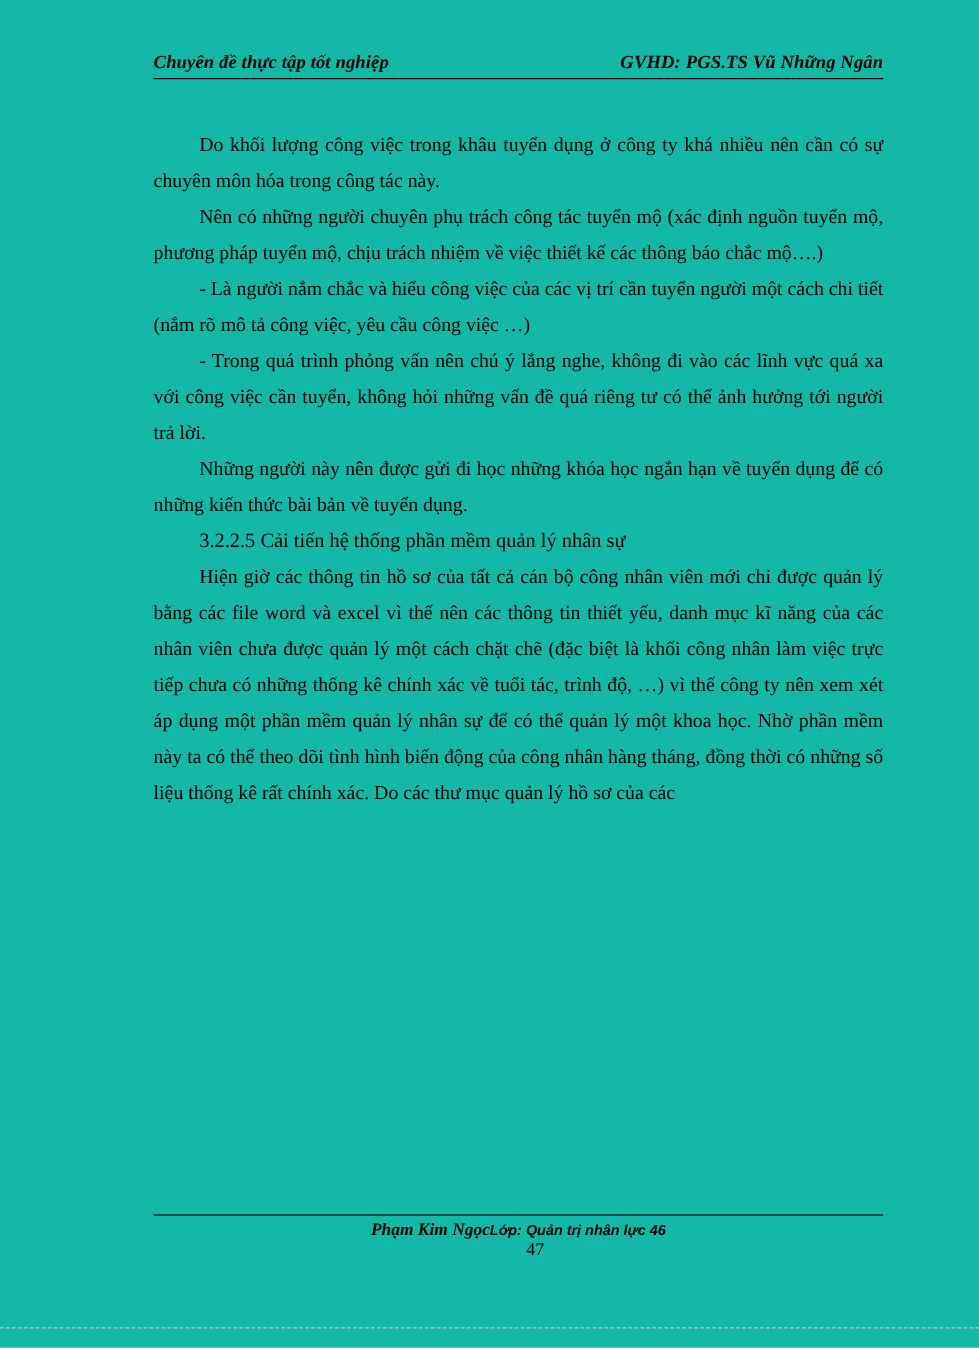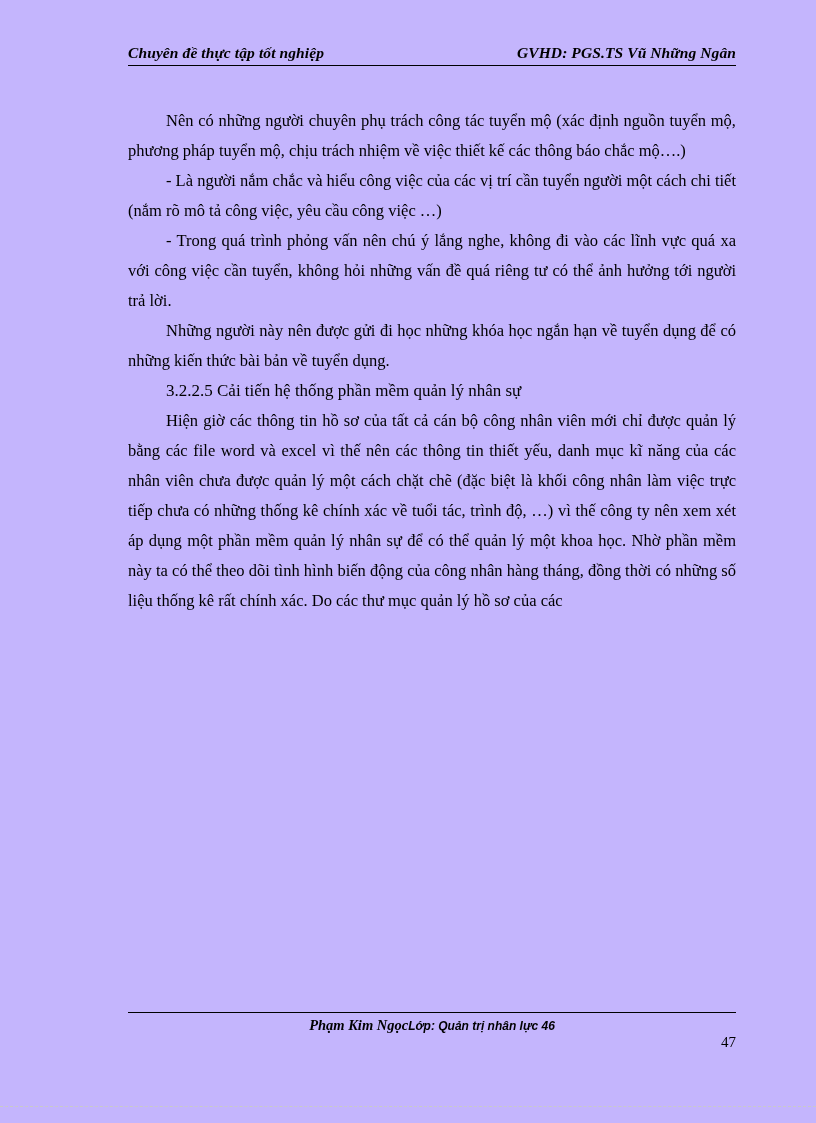--- a/index.html
+++ b/index.html
@@ -13,21 +13,21 @@
     font-family: "Liberation Serif", serif;
     color: #000000;
     position: relative;
     overflow: hidden;
   }
   .page {
     position: absolute;
     left: 0; top: 0;
     width: 816px;
     height: 1123px;
-    background: #c4b5fd;
+    background: #14b8a6;
   }
   .content {
     position: absolute;
     left: 128px;
     top: 44px;
     width: 608px;
   }
   
   .header {
     display: flex;
@@ -86,24 +86,24 @@
     align-items: baseline;
     font-weight: bold;
     font-style: italic;
     font-size: 14.5px;
     padding-top: 4px;
   }
   .footer-left { white-space: nowrap; font-family: "Liberation Serif", serif; }
   .footer-right { white-space: nowrap; font-family: "Liberation Sans", sans-serif; font-size: 12px; }
   .page-number {
     position: absolute;
-    left: 0;
+    left: 14px;
     top: 22px;
     width: 608px;
-    text-align: right;
+    text-align: center;
     font-style: normal;
     font-weight: normal;
     font-size: 15px;
     font-family: "Liberation Serif", serif;
   }
   .bottom-dashes {
     position: absolute;
     left: 0;
     top: 1105px;
     width: 816px;
@@ -118,20 +118,21 @@
 
   <div class="content">
 
     <div class="header">
       <span class="header-left">Chuyên đề thực tập tốt nghiệp</span>
       <span class="header-right">GVHD: PGS.TS Vũ Những Ngân</span>
     </div>
     <div class="header-rule"></div>
 
     <div class="body-text">
+      <p>Do khối lượng công việc trong khâu tuyển dụng ở công ty khá nhiều nên cần có sự chuyên môn hóa trong công tác này.</p>
       <p>Nên có những người chuyên phụ trách công tác tuyển mộ (xác định nguồn tuyển mộ, phương pháp tuyển mộ, chịu trách nhiệm về việc thiết kế các thông báo chắc mộ….)</p>
       <p class="dash">- Là người nắm chắc và hiểu công việc của các vị trí cần tuyển người một cách chi tiết (nắm rõ mô tả công việc, yêu cầu công việc …)</p>
       <p class="dash">- Trong quá trình phỏng vấn nên chú ý lắng nghe, không đi vào các lĩnh vực quá xa với công việc cần tuyển, không hỏi những vấn đề quá riêng tư có thể ảnh hưởng tới người trả lời.</p>
       <p>Những người này nên được gửi đi học những khóa học ngắn hạn về tuyển dụng để có những kiến thức bài bản về tuyển dụng.</p>
       <p class="heading-sub">3.2.2.5 Cải tiến hệ thống phần mềm quản lý nhân sự</p>
       <p>Hiện giờ các thông tin hồ sơ của tất cả cán bộ công nhân viên mới chỉ được quản lý bằng các file word và excel vì thế nên các thông tin thiết yếu, danh mục kĩ năng của các nhân viên chưa được quản lý một cách chặt chẽ (đặc biệt là khối công nhân làm việc trực tiếp chưa có những thống kê chính xác về tuổi tác, trình độ, …) vì thế công ty nên xem xét áp dụng một phần mềm quản lý nhân sự để có thể quản lý một khoa học. Nhờ phần mềm này ta có thể theo dõi tình hình biến động của công nhân hàng tháng, đồng thời có những số liệu thống kê rất chính xác. Do các thư mục quản lý hồ sơ của các</p>
     </div>
 
   </div>
 

